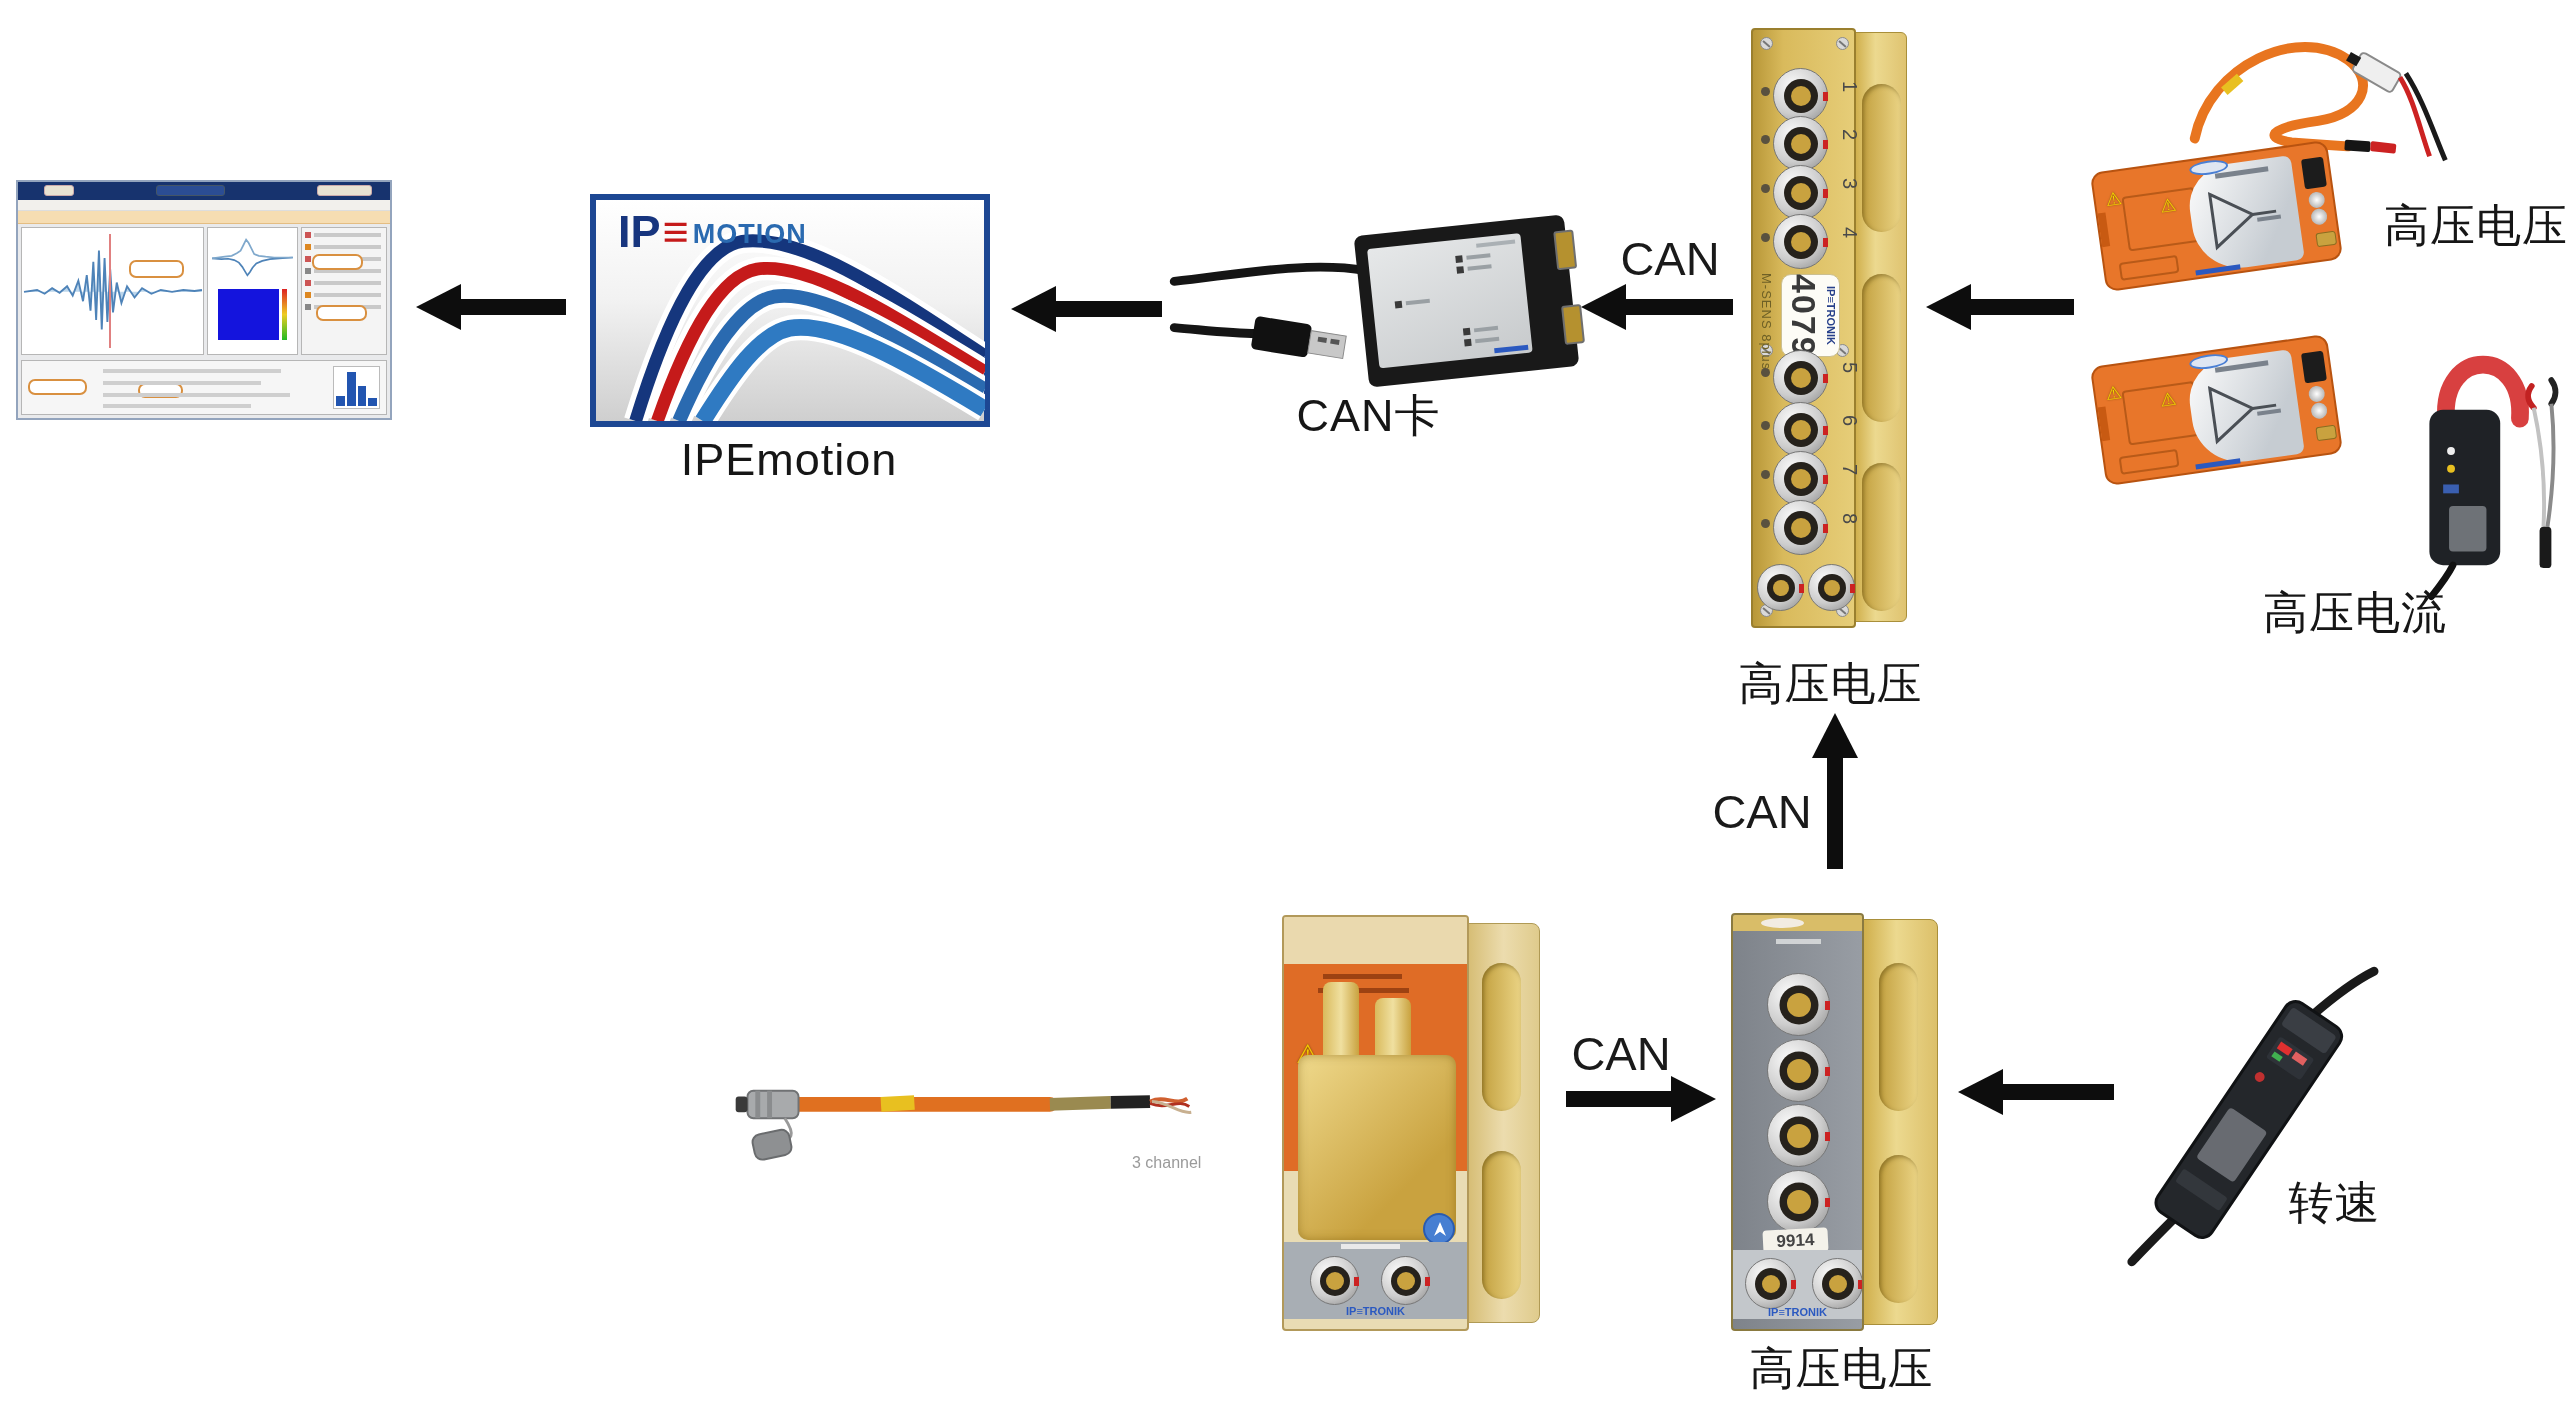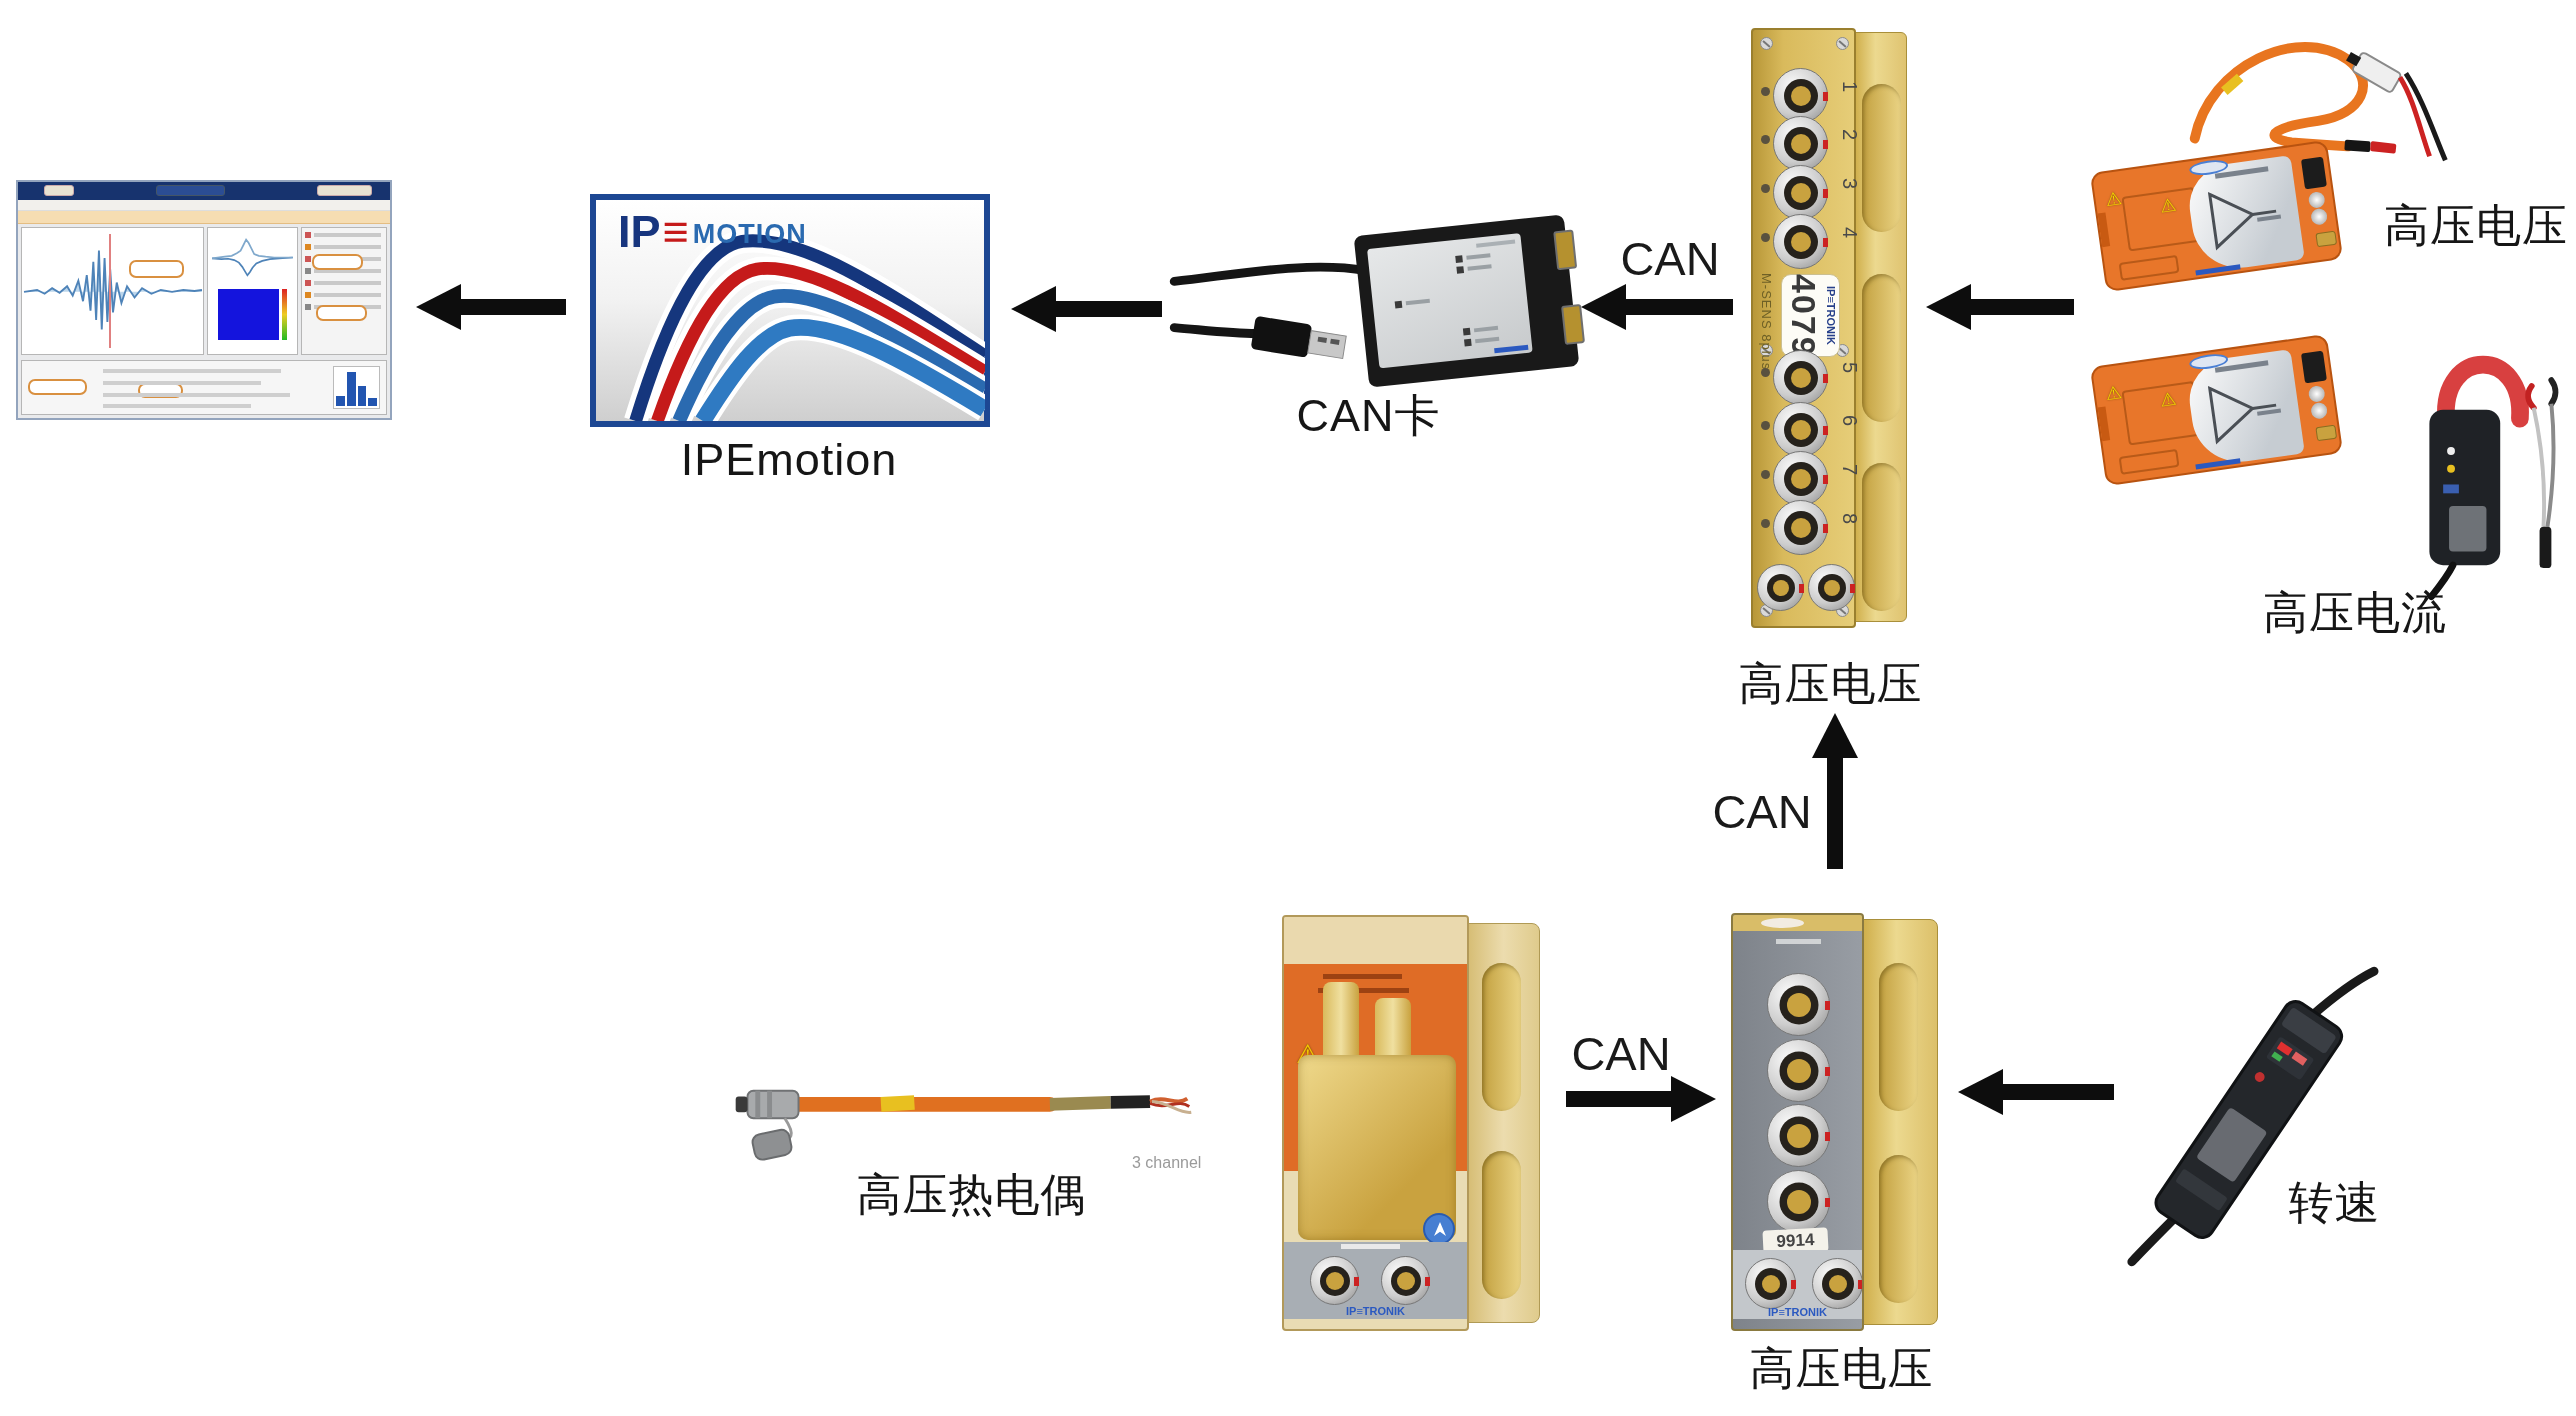--- a/index.html
+++ b/index.html
@@ -521,21 +521,20 @@
     <g>
       <rect x="22" y="16" width="52" height="28" rx="6" fill="#a8aaac" stroke="#707274" stroke-width="2"></rect>
       <rect x="30" y="16" width="5" height="28" fill="#8a8c8e"></rect>
       <rect x="42" y="16" width="5" height="28" fill="#8a8c8e"></rect>
       <rect x="10" y="22" width="12" height="16" rx="3" fill="#3a3a3a"></rect>
     </g>
     <path d="M60 44 C72 62 66 66 56 68" fill="none" stroke="#9a9a9a" stroke-width="3"></path>
     <rect x="28" y="58" width="38" height="26" rx="8" fill="#8e9092" stroke="#6a6c6e" stroke-width="2" transform="rotate(-12 47 71)"></rect>
   </svg>
   <span class="tiny-note" style="left:1132px;top:1154px">3 channel</span>
-  <div class="zh" style="left:846px;top:1165px;width:251px">高压热电偶</div>
 
   <div class="temp-module">
     <div class="tm-side">
       <div class="am-notch" style="top:39px;left:14px"></div>
       <div class="am-notch" style="top:227px;left:14px"></div>
     </div>
     <div class="tm-front">
       <div class="tm-top"></div>
       <div class="tm-orange">
         <div class="tm-dash" style="left:39px;top:10px;width:79px"></div>

